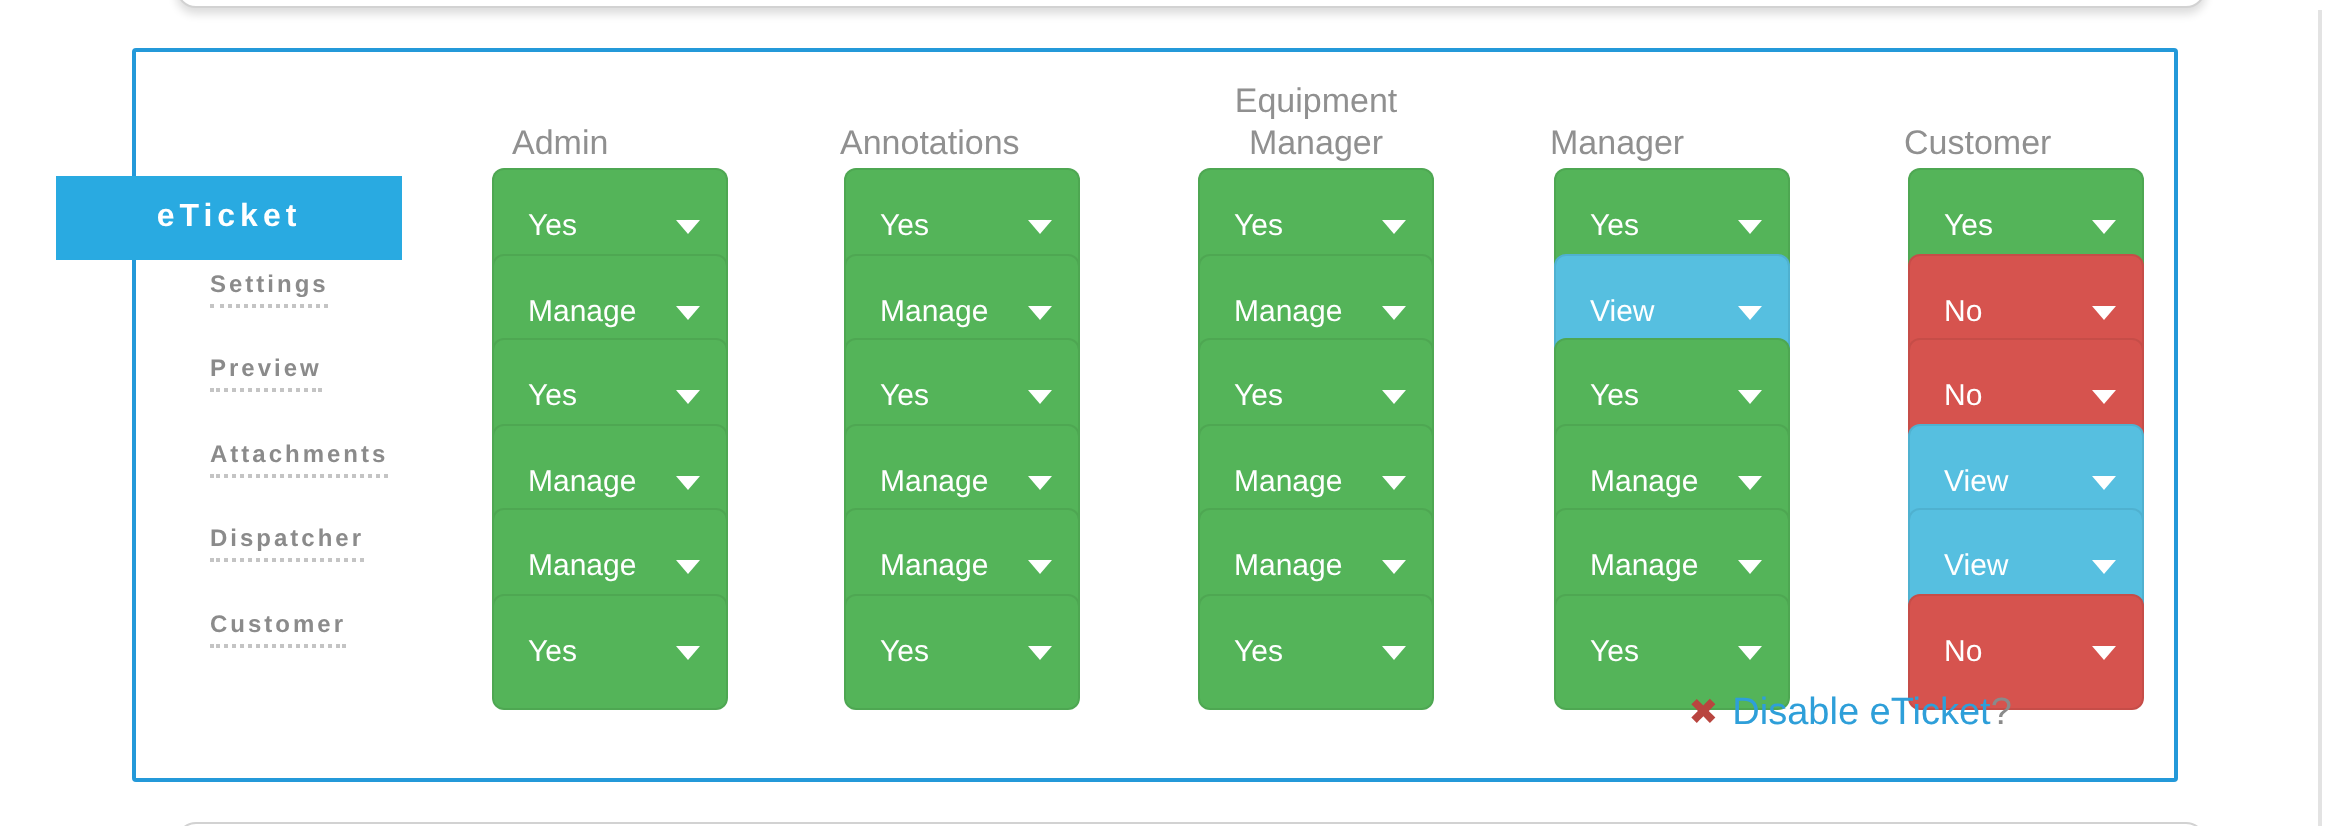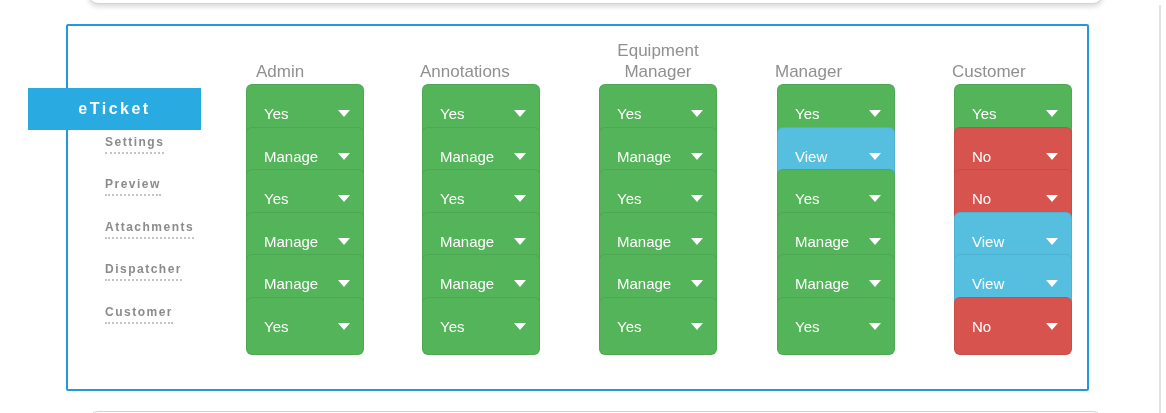--- a/index.html
+++ b/index.html
@@ -215,14 +215,17 @@
       <div class="dd-btn" style="left: 777px; top: 296.5px; background: rgb(84, 180, 89);">
         <span class="lbl">Yes</span>
         <span class="caret"></span>
       </div>
       <div class="dd-btn" style="left: 954px; top: 296.5px; background: rgb(214, 83, 78);">
         <span class="lbl">No</span>
         <span class="caret"></span>
       </div>
     </div>
 
+  <div class="footer-link">
+    <span class="x-ic">✖</span><a class="link-txt">Disable eTicket</a><span class="q">?</span>
+  </div>
 
 </div>
 
 </body></html>

